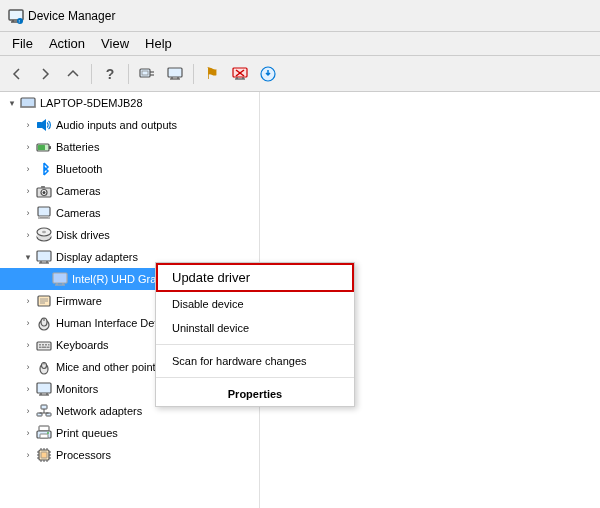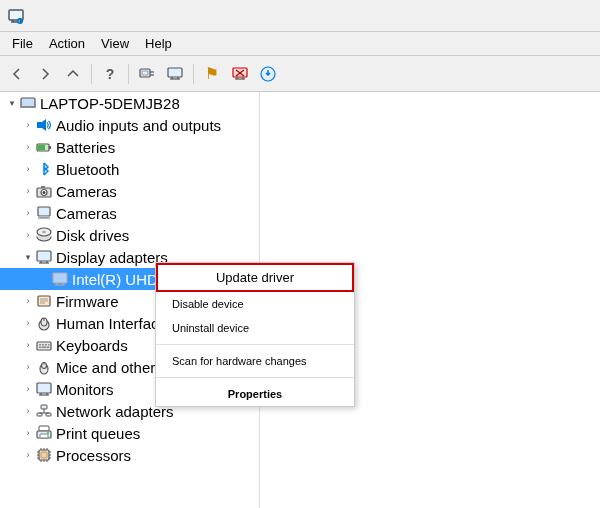--- a/index.html
+++ b/index.html
@@ -119,21 +119,21 @@
       width: 16px;
       height: 16px;
       display: inline-flex;
       align-items: center;
       justify-content: center;
       margin-right: 4px;
       flex-shrink: 0;
     }
 
     .item-label {
-      font-size: 15px;
+      font-size: 11px;
     }
 
     
     .indent-0 { padding-left: 4px; }
     .indent-1 { padding-left: 20px; }
     .indent-2 { padding-left: 36px; }
 
     
     .context-menu {
       position: absolute;
@@ -148,21 +148,20 @@
     .context-menu-item {
       padding: 6px 16px;
       cursor: pointer;
       font-size: 11px;
       color: #000;
     }
     .context-menu-item.highlighted {
       border: 2px solid #cc0000;
       font-weight: normal;
       padding: 4px 14px;
-      text-align: center;
     }
     .context-menu-item.bold-item {
       font-weight: bold;
       text-align: center;
     }
     .context-menu-divider {
       height: 1px;
       background: #e0e0e0;
       margin: 4px 0;
     }
@@ -180,20 +179,21 @@
   <div class="item-icon svg-icon">
     <svg viewBox="0 0 16 16" fill="none">
       <rect x="1" y="2" width="14" height="10" rx="1" stroke="#555" stroke-width="1.5" fill="#e8f4ff"></rect>
       <line x1="5" y1="12" x2="5" y2="14" stroke="#555" stroke-width="1.5"></line>
       <line x1="11" y1="12" x2="11" y2="14" stroke="#555" stroke-width="1.5"></line>
       <line x1="3" y1="14" x2="13" y2="14" stroke="#555" stroke-width="1.5"></line>
       <circle cx="12" cy="13" r="3" fill="#0070c0"></circle>
       <text x="10.5" y="15" font-size="4" fill="white" font-weight="bold">!</text>
     </svg>
   </div>
+  <span class="title-bar-text">Device Manager</span>
 </div>
 
 <div class="menu-bar">
   <div class="menu-item">File</div>
   <div class="menu-item">Action</div>
   <div class="menu-item">View</div>
   <div class="menu-item">Help</div>
 </div>
 
 <div class="toolbar">

